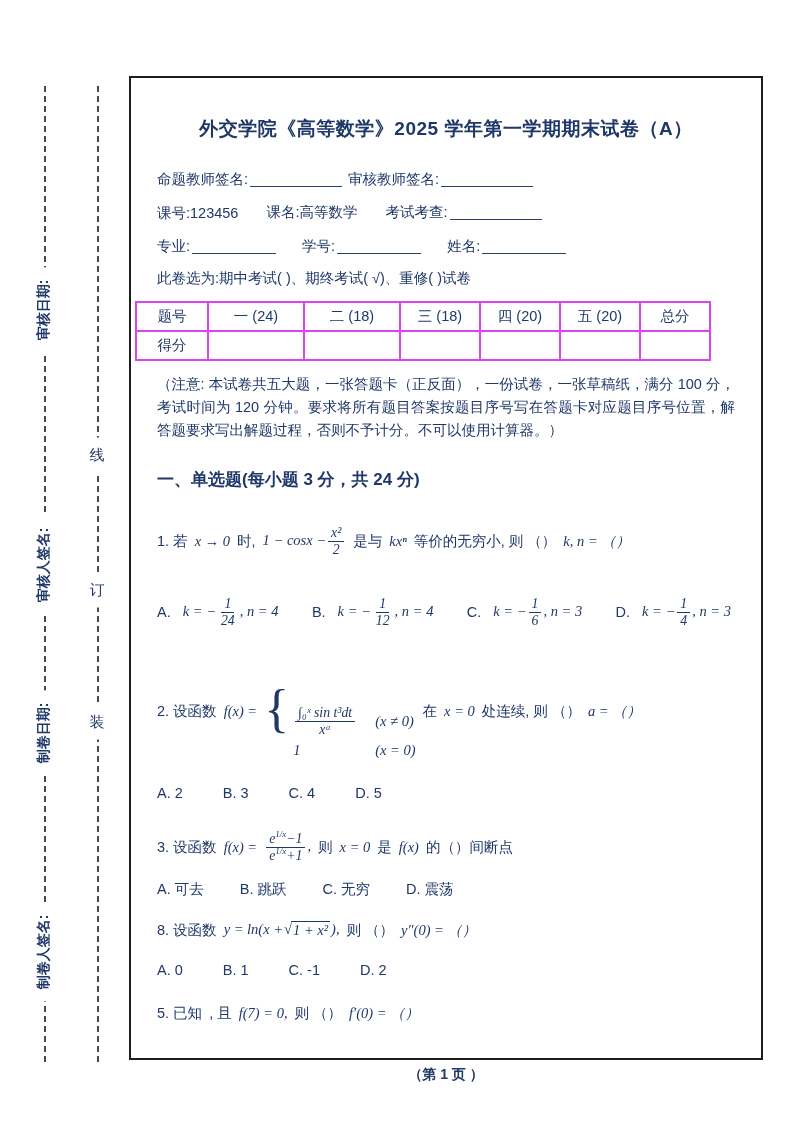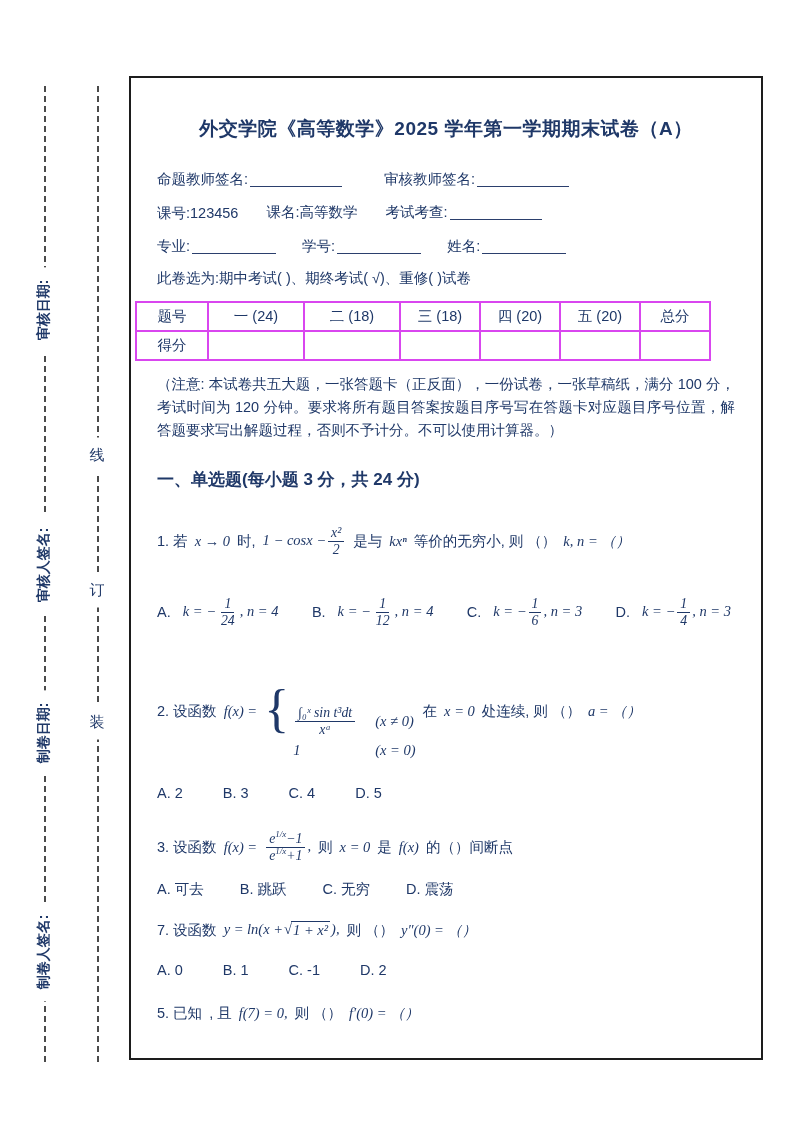--- a/index.html
+++ b/index.html
@@ -16,21 +16,21 @@
              background:#fff;padding:8px 1px;font-size:15px;}
 
   
   .sheet{position:absolute;left:129px;top:76px;width:634px;height:984px;border:2px solid #1d1d1d;
          box-sizing:border-box;padding:18px 26px 0 26px;overflow:hidden;}
   .title{font-size:19px;font-weight:700;text-align:center;margin:20px 0 26px 0;letter-spacing:.5px;}
   .info-row{margin:0 0 13px 0;font-size:14.5px;white-space:nowrap;}
   .blank{display:inline-block;width:92px;height:1em;border-bottom:1.5px solid #2b3f6d;
          transform:translateY(3px);margin:0 2px;}
   .blank.sm{width:84px;}
-  .ml36{margin-left:36px;} .ml24{margin-left:24px;} .ml20{margin-left:20px;}
+  .ml36{} .ml24{margin-left:24px;} .ml20{margin-left:20px;}
 
   
   table.score{border-collapse:collapse;margin:6px 0 12px -22px;table-layout:fixed;
               font-size:14.5px;border:2px solid #1d1d1d;}
   table.score td{border:2px solid #d946ef;text-align:center;padding:2px 4px;height:23px;}
   .c0{width:62px;} .c1{width:86px;} .c2{width:86px;} .c3{width:70px;} .c4{width:70px;}
   .c5{width:70px;} .c6{width:60px;}
 
   .notice{font-size:14.5px;line-height:1.6;text-align:justify;margin:4px 0 0 0;}
   .section-title{font-size:17px;font-weight:700;margin:26px 0 0 0;}
@@ -223,21 +223,21 @@
     </div>
 
     <div class="opts gap36 m-top24">
       <span>A. 可去</span>
       <span>B. 跳跃</span>
       <span>C. 无穷</span>
       <span>D. 震荡</span>
     </div>
 
     <div class="qrow m-top22">
-      <span>7. 设函数</span>
+      <span>8. 设函数</span>
       <span class="math"><span>y = ln(x +</span><span class="sqrt">
             <span class="rad">√</span>
             <span class="radicand">1 + x²</span>
           </span><span>),</span></span>
       <span>则 （）</span>
       <span class="math">y″(0) = （）</span>
     </div>
 
     <div class="opts gap40 m-top22">
       <span>A. 0</span>
@@ -249,14 +249,15 @@
     <div class="qrow m-top26">
       <span>5. 已知</span>
       <span>, 且</span>
       <span class="math">f(7) = 0,</span>
       <span>则 （）</span>
       <span class="math">f′(0) = （）</span>
     </div>
 
   </div>
 
+  <div class="footer">（第 1 页 ）</div>
 
 </div>
 
 </body></html>

